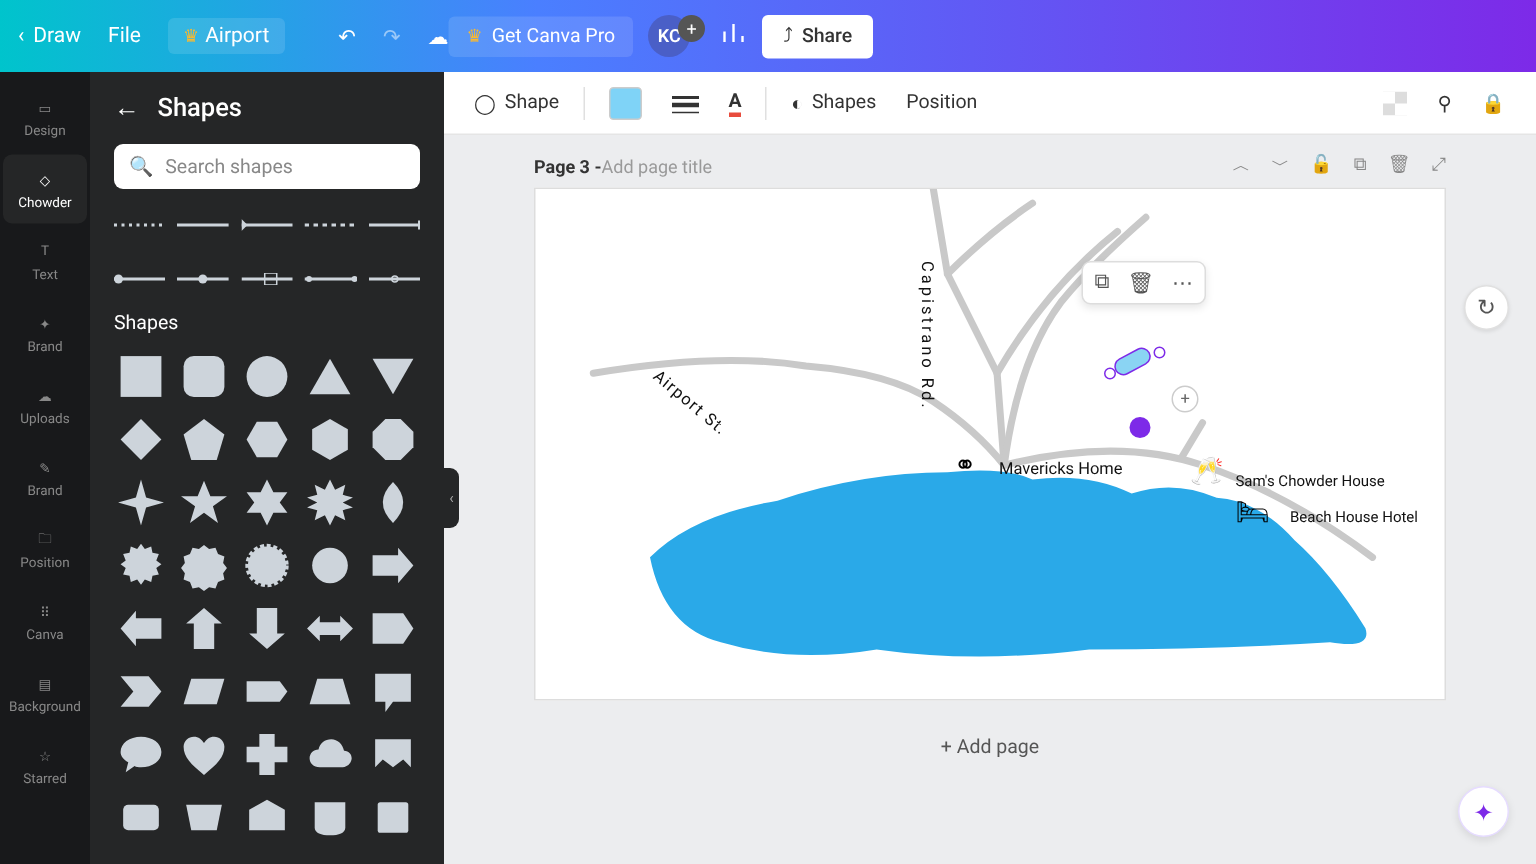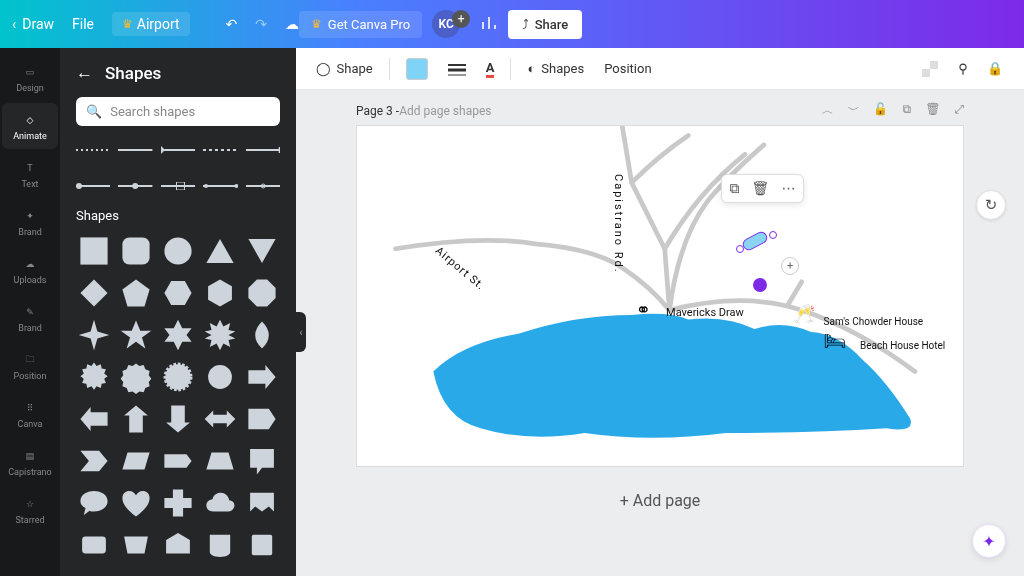--- a/index.html
+++ b/index.html
@@ -40,21 +40,21 @@
 
 .canvas-area { flex: 1; display: flex; flex-direction: column; background: #ecedef; }
 .toolbar2 { height: 42px; background: #fff; border-bottom: 1px solid #e5e5e5; display: flex; align-items: center; padding: 0 12px; gap: 4px; font-size: 13px; color: #333; }
 .tb2-item { display: flex; align-items: center; gap: 6px; padding: 5px 8px; border-radius: 4px; cursor: pointer; }
 .color-swatch { width: 22px; height: 22px; background: #7fd3f7; border: 1px solid #ccc; border-radius: 3px; }
 .tb2-sep { width: 1px; height: 22px; background: #e0e0e0; margin: 0 4px; }
 .tb2-spacer { flex: 1; }
 
 .canvas-scroll { flex: 1; overflow: auto; padding: 12px 60px 0 60px; position: relative; }
 .page-header { display: flex; align-items: center; font-size: 12px; color: #555; margin-bottom: 6px; }
-.page-header .bold { font-weight: 400; color: #333; }
+.page-header .bold { font-weight: 700; color: #333; }
 .page-header .placeholder { color: #999; }
 .page-header-spacer { flex: 1; }
 .page-header-icons { display: flex; gap: 14px; color: #888; }
 .page-header-icons span { cursor: pointer; }
 .canvas-page { width: 100%; aspect-ratio: 16/9; background: #fff; border: 1px solid #ddd; position: relative; overflow: hidden; }
 
 .road { stroke: #c9c9c9; stroke-width: 5; fill: none; stroke-linecap: round; }
 .water { fill: #2aa9e8; }
 .map-label { position: absolute; font-size: 11px; color: #111; }
 .vertical-label { writing-mode: vertical-rl; letter-spacing: 2px; font-size: 11px; }
@@ -62,21 +62,21 @@
 .poi-icon { position: absolute; font-size: 18px; }
 
 .sel-shape { position: absolute; width: 26px; height: 12px; background: #8ad4f3; border: 1px solid #7d2ae8; border-radius: 6px; transform: rotate(-28deg); }
 .sel-handle { position: absolute; width: 8px; height: 8px; background: #fff; border: 1px solid #7d2ae8; border-radius: 50%; }
 
 .floating-ctrl { position: absolute; background: #fff; border: 1px solid #ddd; border-radius: 6px; padding: 5px 8px; display: flex; gap: 12px; font-size: 14px; color: #555; box-shadow: 0 2px 6px rgba(0,0,0,0.1); }
 .floating-plus { position: absolute; width: 18px; height: 18px; border: 1px solid #ccc; border-radius: 50%; background: #fff; display: flex; align-items: center; justify-content: center; font-size: 11px; color: #666; }
 .replay-btn { position: absolute; right: 18px; top: 100px; width: 30px; height: 30px; border-radius: 50%; background: #fff; border: 1px solid #e0e0e0; display: flex; align-items: center; justify-content: center; font-size: 15px; color: #555; box-shadow: 0 1px 3px rgba(0,0,0,0.1); }
 .ai-btn { position: absolute; right: 18px; bottom: 18px; width: 34px; height: 34px; border-radius: 50%; background: #fff; border: 1px solid #e6dcff; display: flex; align-items: center; justify-content: center; font-size: 16px; color: #7d2ae8; box-shadow: 0 2px 6px rgba(0,0,0,0.1); }
 .cursor-badge { position: absolute; width: 18px; height: 18px; border-radius: 50%; background: #7d2ae8; border: 2px solid #fff; }
-.add-page { text-align: center; font-size: 16px; color: #555; margin-top: 16px; padding: 8px; }
+.add-page { text-align: center; font-size: 13px; color: #555; margin-top: 16px; padding: 8px; }
 </style>
 </head>
 <body>
 
 <div class="topbar">
   <div class="topbar-left">
     <div class="topbar-btn">
       <span>‹</span>
       <span>Draw</span>
     </div>
@@ -114,21 +114,21 @@
 
 <div class="main">
 
   <div class="sidebar-rail">
     <div class="rail-item">
       <div class="rail-icon">▭</div>
       <span>Design</span>
     </div>
     <div class="rail-item active">
       <div class="rail-icon">◇</div>
-      <span>Animate</span>
+      <span>Chowder</span>
     </div>
     <div class="rail-item">
       <div class="rail-icon">T</div>
       <span>Text</span>
     </div>
     <div class="rail-item">
       <div class="rail-icon">✦</div>
       <span>Brand</span>
     </div>
     <div class="rail-item">
@@ -142,21 +142,21 @@
     <div class="rail-item">
       <div class="rail-icon">🗀</div>
       <span>Position</span>
     </div>
     <div class="rail-item">
       <div class="rail-icon">⠿</div>
       <span>Canva</span>
     </div>
     <div class="rail-item">
       <div class="rail-icon">▤</div>
-      <span>Capistrano</span>
+      <span>Background</span>
     </div>
     <div class="rail-item">
       <div class="rail-icon">☆</div>
       <span>Starred</span>
     </div>
   </div>
 
   <div class="sidebar-panel">
     <div class="panel-header">
       <span style="cursor:pointer">←</span>
@@ -474,21 +474,21 @@
           <span>⚲</span>
         </div>
       <div class="tb2-item">
           <span>🔒</span>
         </div>
     </div>
 
     <div class="canvas-scroll">
       <div class="page-header">
         <span class="bold">Page 3 - </span>
-        <span class="placeholder">Add page shapes</span>
+        <span class="placeholder">Add page title</span>
         <div class="page-header-spacer"></div>
         <div class="page-header-icons">
           <span>︿</span>
           <span>﹀</span>
           <span>🔓</span>
           <span>⧉</span>
           <span>🗑</span>
           <span>⤢</span>
         </div>
       </div>
@@ -501,21 +501,21 @@
           <path class="road" d="M295 130 Q330 70 380 30"></path>
           <path class="road" d="M300 195 Q310 120 340 80 Q360 55 400 20"></path>
           <path class="road" d="M300 195 Q380 175 440 195 Q500 215 560 260"></path>
           <path class="road" d="M425 190 L440 165"></path>
           <path class="water" d="M50 260 Q80 230 140 220 Q200 200 260 200 Q300 196 320 205 Q360 200 390 215 Q420 205 450 218 Q480 220 505 248 Q530 270 555 310 Q560 325 530 320 Q450 325 360 325 Q280 335 210 325 Q150 335 100 320 Q60 310 50 260"></path>
         </svg>
 
         <div class="map-label vertical-label" style="left:42%;top:14%">Capistrano Rd.</div>
         <div class="map-label diag-label" style="left:12%;top:40%">Airport St.</div>
         <div class="poi-icon" style="left:46%;top:51%">⚭</div>
-        <div class="map-label" style="left:51%;top:53%">Mavericks Draw</div>
+        <div class="map-label" style="left:51%;top:53%">Mavericks Home</div>
         <div class="poi-icon" style="left:72%;top:52%">🥂</div>
         <div class="map-label" style="left:77%;top:56%;font-size:10px">Sam's Chowder House</div>
         <div class="poi-icon" style="left:77%;top:60%">🛏</div>
         <div class="map-label" style="left:83%;top:63%;font-size:10px">Beach House Hotel</div>
 
         <div class="sel-shape" style="left:63.5%;top:32%"></div>
         <div class="sel-handle" style="left:62.5%;top:35%"></div>
         <div class="sel-handle" style="left:68%;top:31%"></div>
         <div class="floating-plus" style="left:70%;top:38.5%">+</div>
         <div class="cursor-badge" style="left:65%;top:44%"></div>

